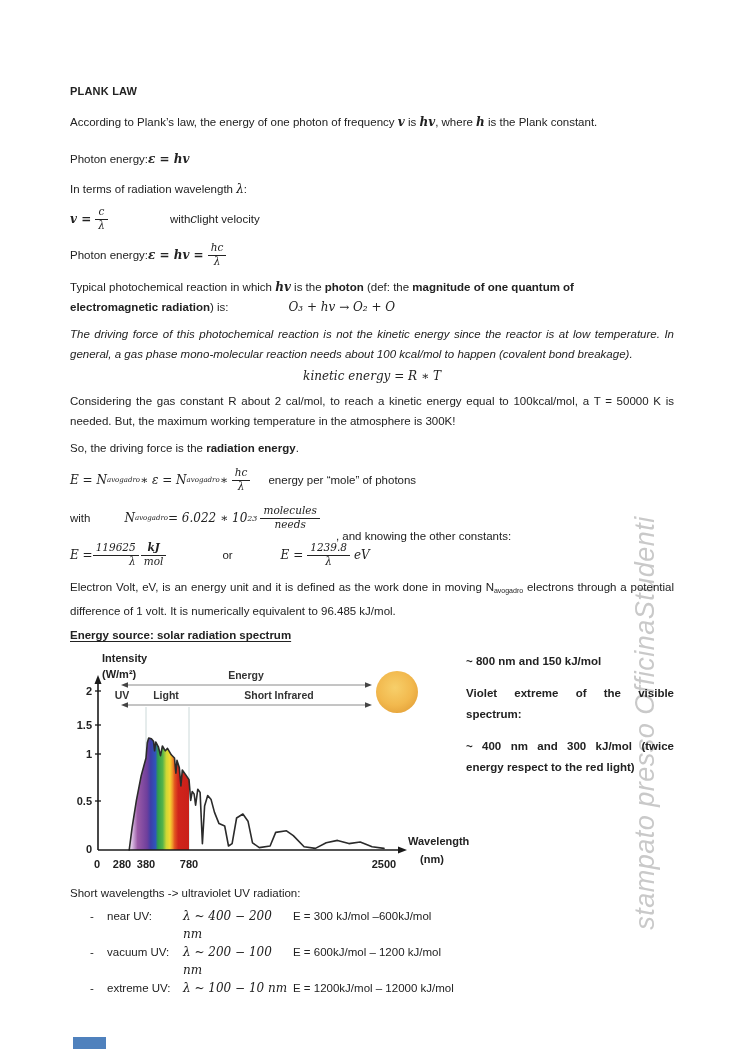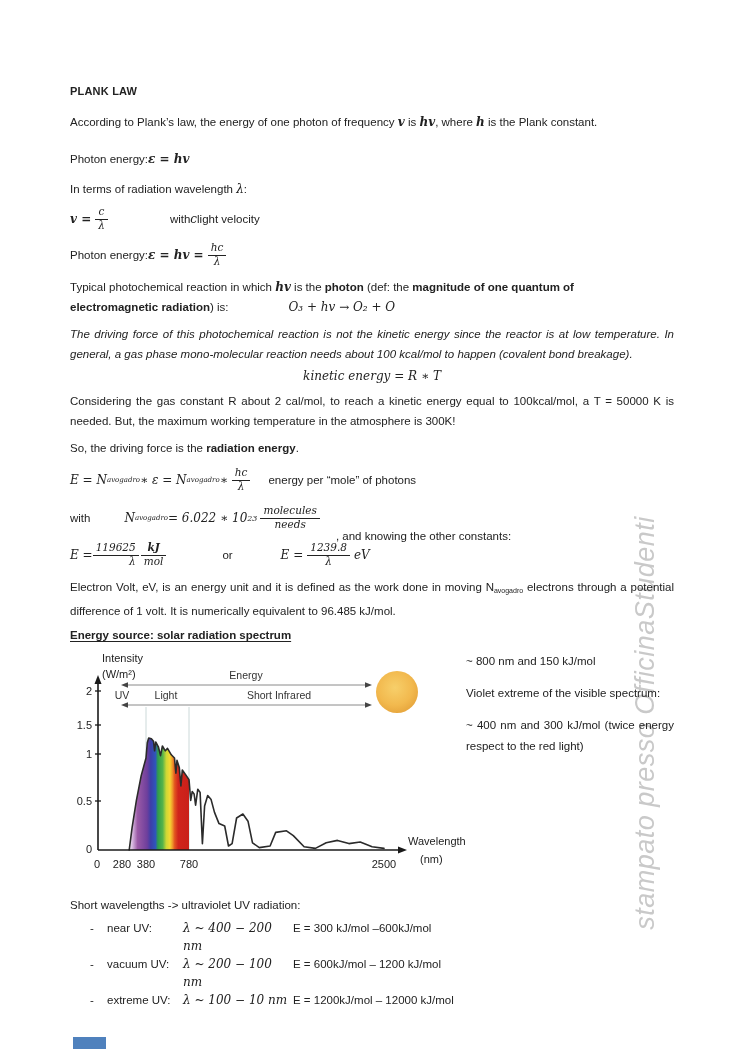--- a/index.html
+++ b/index.html
@@ -129,21 +129,21 @@
           <span class="num">1239.8</span>
           <span class="den">λ</span>
         </span>
       <span class="math" style="margin-left:4px;">eV</span>
     </div>
 
     <div class="para" style="margin-bottom:4px;"><span>Electron Volt, eV, is an energy unit and it is defined as the work done in moving N</span><span class="sub-sans">avogadro</span><span> electrons through a potential difference of 1 volt. It is numerically equivalent to 96.485 kJ/mol.</span></div>
 
     <div class="para nowrap underline" style="margin-bottom:0;font-weight:bold;">Energy source: solar radiation spectrum</div>
 
-    <div class="figure-row" style="margin-bottom:18px;">
+    <div class="figure-row" style="margin-bottom:6px;font-weight:bold;">
       <div class="chart">
         <svg width="392" height="232" viewBox="0 0 392 232">
           <defs>
             <linearGradient id="rainbow" x1="0" y1="0" x2="1" y2="0">
               <stop offset="0" stop-color="#f0e8f2"></stop>
               <stop offset="0.06" stop-color="#d4b2dc"></stop>
               <stop offset="0.14" stop-color="#9a5aa6"></stop>
               <stop offset="0.30" stop-color="#6e3f9c"></stop>
               <stop offset="0.36" stop-color="#3c3ea8"></stop>
               <stop offset="0.44" stop-color="#2f56bb"></stop>

